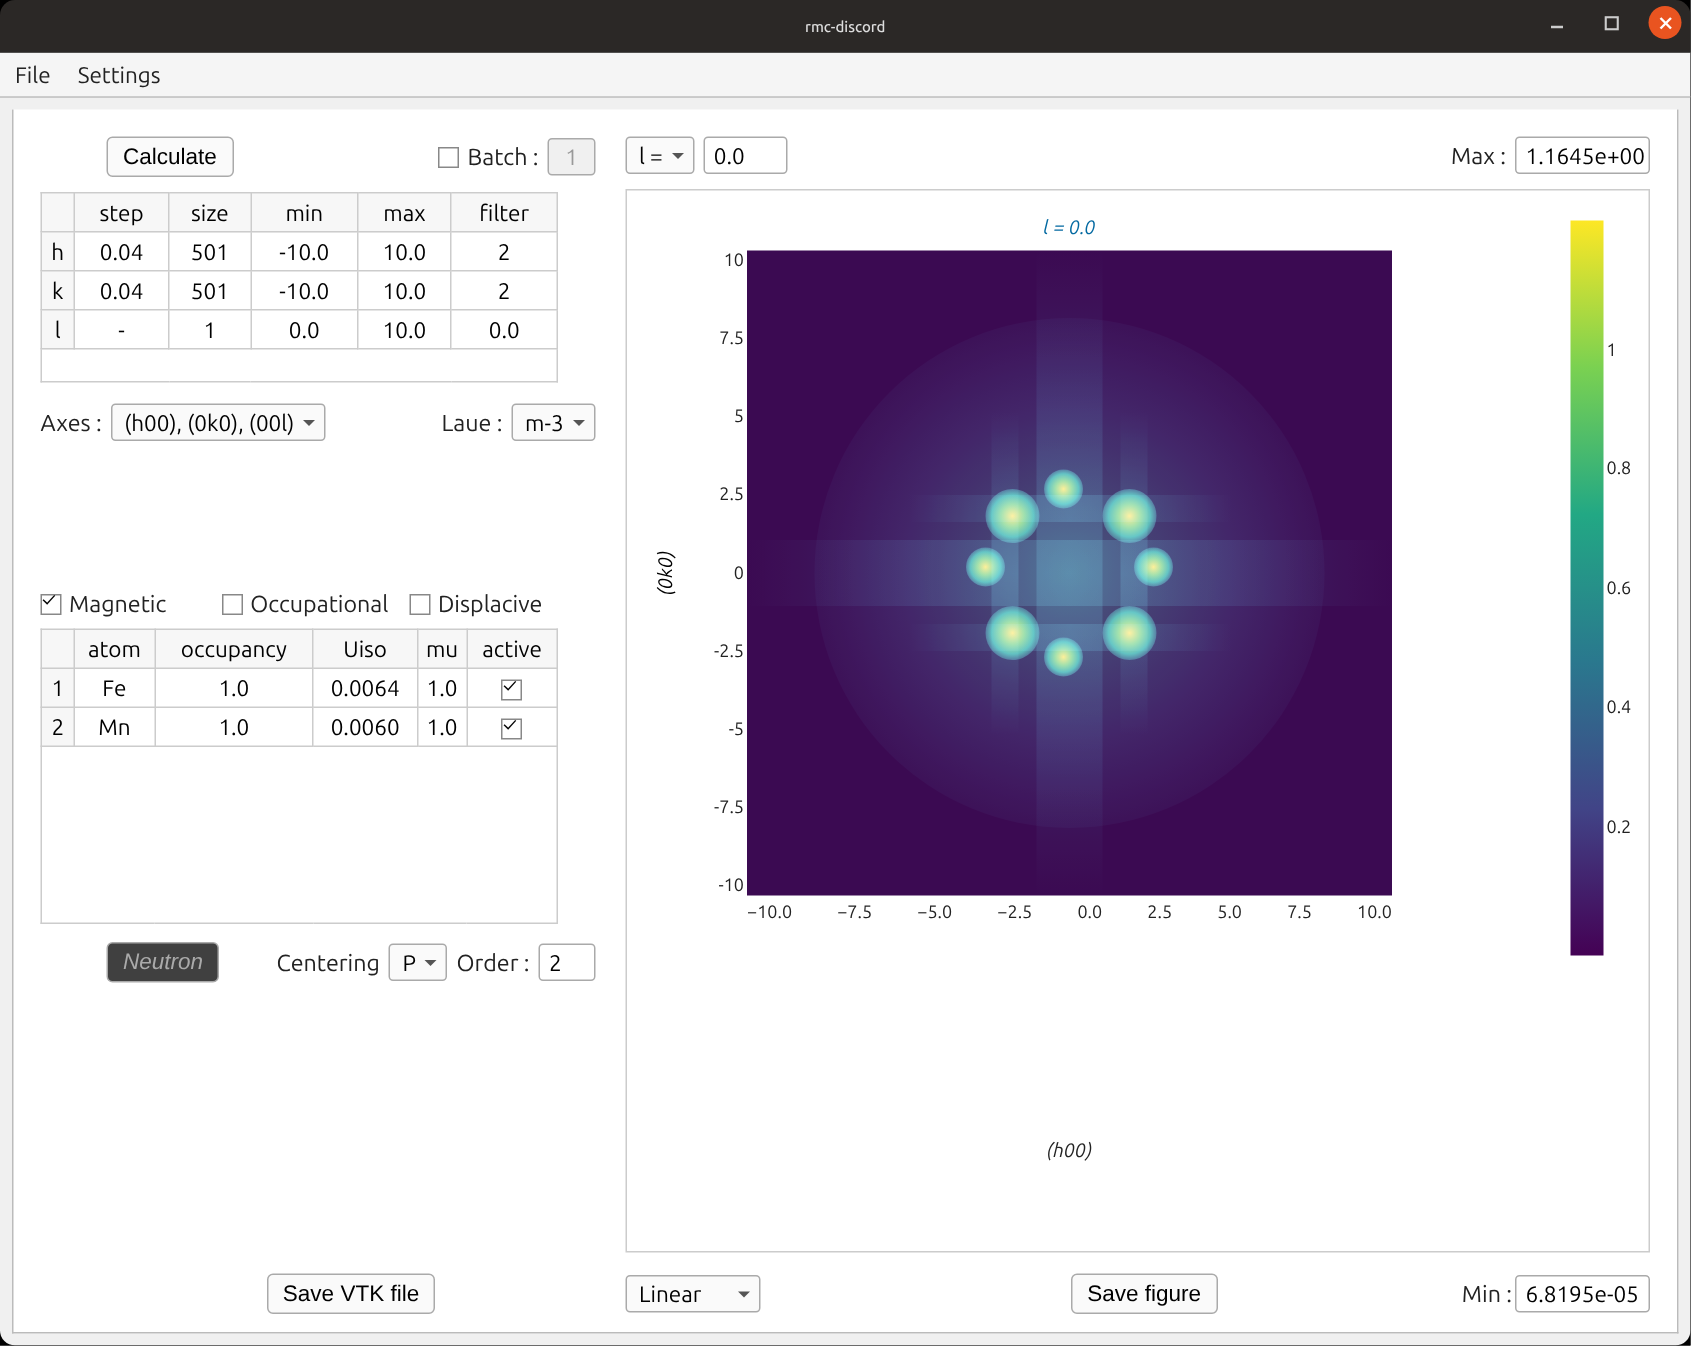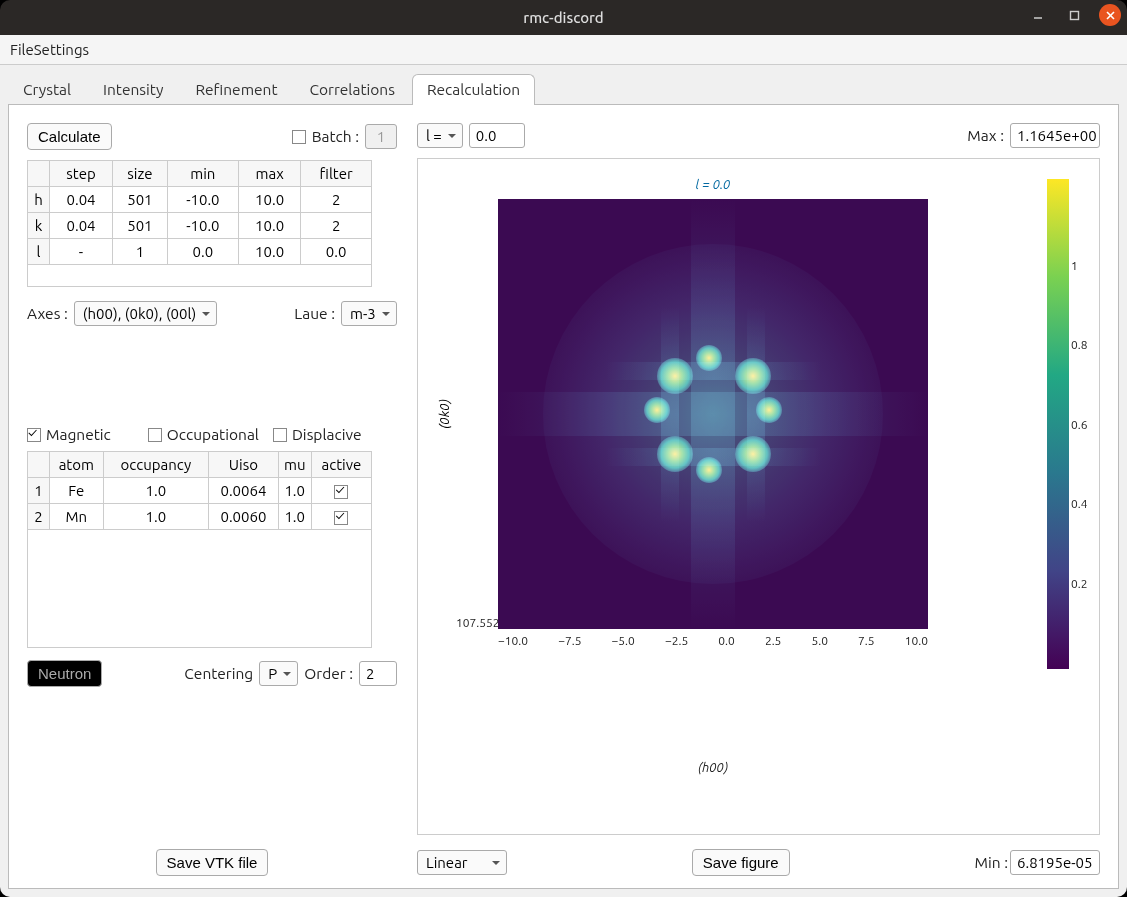--- a/index.html
+++ b/index.html
@@ -1,37 +1,37 @@
 <!DOCTYPE html>
 <html><head>
 <meta charset="utf-8">
 <style>
   * { box-sizing: border-box; margin: 0; padding: 0; }
   html, body { width: 1127px; height: 897px; font-family: "Ubuntu", "Segoe UI", sans-serif; font-size: 15px; background: #000; }
   .window { width: 1127px; height: 897px; display: flex; flex-direction: column; overflow: hidden; border-radius: 10px; }
   
   .titlebar { height: 35px; background: #2b2826; color: #ddd; display: flex; align-items: center; position: relative; }
-  .titlebar .title { flex: 1; text-align: center; font-weight: 500; font-size: 15px; }
+  .titlebar .title { flex: 1; text-align: center; font-weight: 500; font-size: 10px; }
   .titlebar .controls { position: absolute; right: 6px; top: 4px; display: flex; gap: 14px; align-items: center; }
   .tb-btn { width: 22px; height: 22px; display: inline-flex; align-items: center; justify-content: center; font-size: 13px; color: #ccc; cursor: pointer; border-radius: 50%; }
   .tb-close { background: #e95420; color: #fff; }
   
-  .menubar { height: 30px; background: #f5f5f5; border-bottom: 1px solid #ccc; display: flex; align-items: center; padding: 0 10px; }
+  .menubar { height: 30px; background: #f5f5f5; border-bottom: 1px solid #ccc; display: flex; align-items: center; padding: 0 10px; gap: 18px; }
   .menubar span { cursor: pointer; font-size: 15px; color: #222; }
   
   .client { flex: 1; background: #f0f0f0; padding: 8px; display: flex; flex-direction: column; }
   .tab-row { display: flex; height: 32px; border-bottom: 1px solid #bbb; }
   .tab { padding: 6px 14px 0 14px; font-size: 15.5px; color: #333; cursor: pointer; border: 1px solid transparent; border-bottom: none; margin-right: 2px; position: relative; top: 1px; background: transparent; border-radius: 6px 6px 0 0; }
   .tab.active { background: #fff; border-color: #bbb; }
   .page { flex: 1; background: #fff; border: 1px solid #bbb; border-top: none; padding: 18px 18px 12px 18px; display: flex; gap: 20px; position: relative; }
   
   .left { width: 370px; display: flex; flex-direction: column; }
   .row { display: flex; align-items: center; gap: 6px; }
-  .btn { background: #fafafa; border: 1px solid #aaa; border-radius: 4px; padding: 4px 10px; font-size: 15px; cursor: pointer; }
-  .btn.disabled { color: #aaa; background: #000000; cursor: default; }
+  .btn { background: #fafafa; border: 1px solid #aaa; border-radius: 4px; padding: 4px 10px; font-size: 15px; cursor: pointer; margin-left: 44px; }
+  .btn.disabled { color: #aaa; background: #404040; cursor: default; font-style: italic; }
   .chk { width: 14px; height: 14px; border: 1px solid #888; display: inline-block; vertical-align: middle; position: relative; }
   .chk.checked::after { content: "✓"; position: absolute; top: -4px; left: 0; font-size: 13px; }
   .input { border: 1px solid #aaa; border-radius: 3px; padding: 3px 6px; font-size: 15px; background: #fff; }
   .input.disabled { background: #f0f0f0; color: #999; }
   .label { font-size: 15.5px; color: #222; }
   table.grid { border-collapse: collapse; width: 345px; border: 1px solid #ccc; }
   table.grid th, table.grid td { border: 1px solid #ccc; padding: 4px 0; font-size: 15px; text-align: center; font-weight: 400; }
   table.grid th { background: #f7f7f7; }
   table.grid .rowhdr { width: 22px; background: #f7f7f7; }
   .select { border: 1px solid #aaa; border-radius: 3px; padding: 3px 20px 3px 8px; font-size: 15px; background: #fafafa; position: relative; display: inline-flex; align-items: center; }
@@ -40,21 +40,21 @@
   .right { flex: 1; display: flex; flex-direction: column; }
   .plot-box { flex: 1; border: 1px solid #ccc; background: #fff; position: relative; margin-top: 10px; overflow: hidden; }
   .bottom-row { display: flex; align-items: center; margin-top: 14px; gap: 2px; }
   
   .plot-inner { position: absolute; left: 80px; top: 40px; width: 430px; height: 430px; background: #3b0a52; }
   .plot-title { position: absolute; left: 80px; top: 18px; width: 430px; text-align: center; font-style: italic; font-size: 13px; color: #0369a1; }
   .xlabel { position: absolute; left: 80px; bottom: 60px; width: 430px; text-align: center; font-size: 13px; color: #222; font-style: italic; }
   .ylabel { position: absolute; left: 18px; top: 40px; height: 430px; width: 16px; display: flex; align-items: center; justify-content: center; }
   .ylabel span { transform: rotate(-90deg); font-size: 13px; font-style: italic; }
   .ticks-x { position: absolute; left: 80px; top: 475px; width: 430px; display: flex; justify-content: space-between; font-size: 12px; color: #222; }
-  .ticks-y { position: absolute; left: 38px; top: 40px; height: 430px; width: 40px; display: flex; flex-direction: row; justify-content: space-between; align-items: flex-end; font-size: 12px; color: #222; }
+  .ticks-y { position: absolute; left: 38px; top: 40px; height: 430px; width: 40px; display: flex; flex-direction: column; justify-content: space-between; align-items: flex-end; font-size: 12px; color: #222; }
   .cbar { position: absolute; right: 30px; top: 20px; width: 22px; height: 490px; background: linear-gradient(to bottom, #fde725, #7ad151, #22a884, #2a788e, #414487, #440154); }
   .cbar-ticks { position: absolute; right: 0px; top: 20px; height: 490px; width: 28px; display: flex; flex-direction: column; justify-content: space-between; font-size: 12px; color: #222; }
   
   .patt { position: absolute; inset: 0; }
   .blob { position: absolute; border-radius: 50%; background: radial-gradient(circle, #fde725 0%, #7ad151 30%, #22a884 55%, rgba(42,120,142,0.4) 75%, rgba(58,12,82,0) 100%); mix-blend-mode: screen; }
   .haze { position:absolute; border-radius:50%; background: radial-gradient(circle, rgba(34,168,132,0.5) 0%, rgba(42,120,142,0.25) 45%, rgba(58,12,82,0) 80%); mix-blend-mode: screen; }
   .bar { position:absolute; background: linear-gradient(to right, rgba(58,12,82,0) 0%, rgba(42,120,142,0.35) 50%, rgba(58,12,82,0) 100%); mix-blend-mode: screen; }
   .barv { position:absolute; background: linear-gradient(to bottom, rgba(58,12,82,0) 0%, rgba(42,120,142,0.35) 50%, rgba(58,12,82,0) 100%); mix-blend-mode: screen; }
 </style>
 </head>
@@ -83,27 +83,20 @@
       </span>
     </div>
   </div>
 
   <div class="menubar">
     <span>File</span>
     <span>Settings</span>
   </div>
 
   <div class="client">
-    <div class="tab-row">
-      <div class="tab">Crystal</div>
-      <div class="tab">Intensity</div>
-      <div class="tab">Refinement</div>
-      <div class="tab">Correlations</div>
-      <div class="tab active">Recalculation</div>
-    </div>
 
     <div class="page">
 
       <div class="left">
         <div class="row" style="justify-content: space-between; margin-bottom: 10px;">
           <button class="btn">Calculate</button>
           <div class="row">
             <span class="chk"></span>
             <span class="label">Batch :</span>
             <span class="input disabled" style="width:32px; text-align:center;">1</span>

